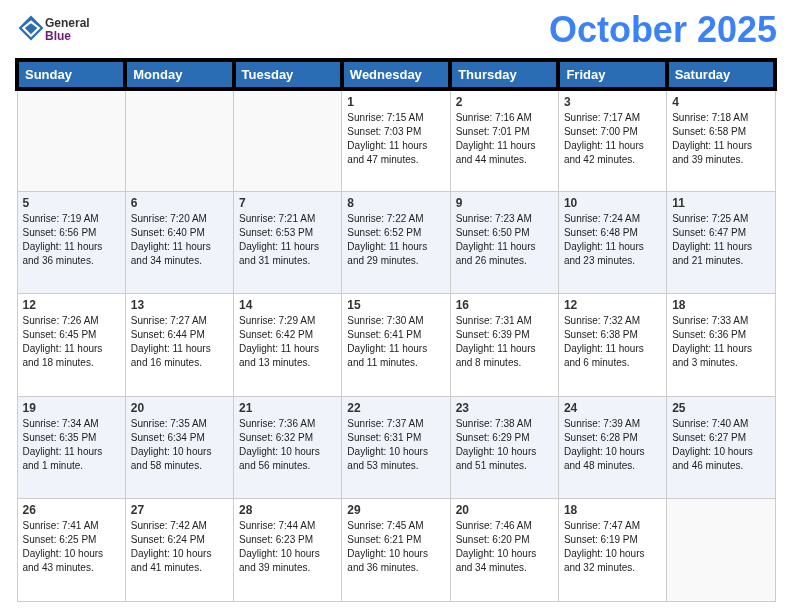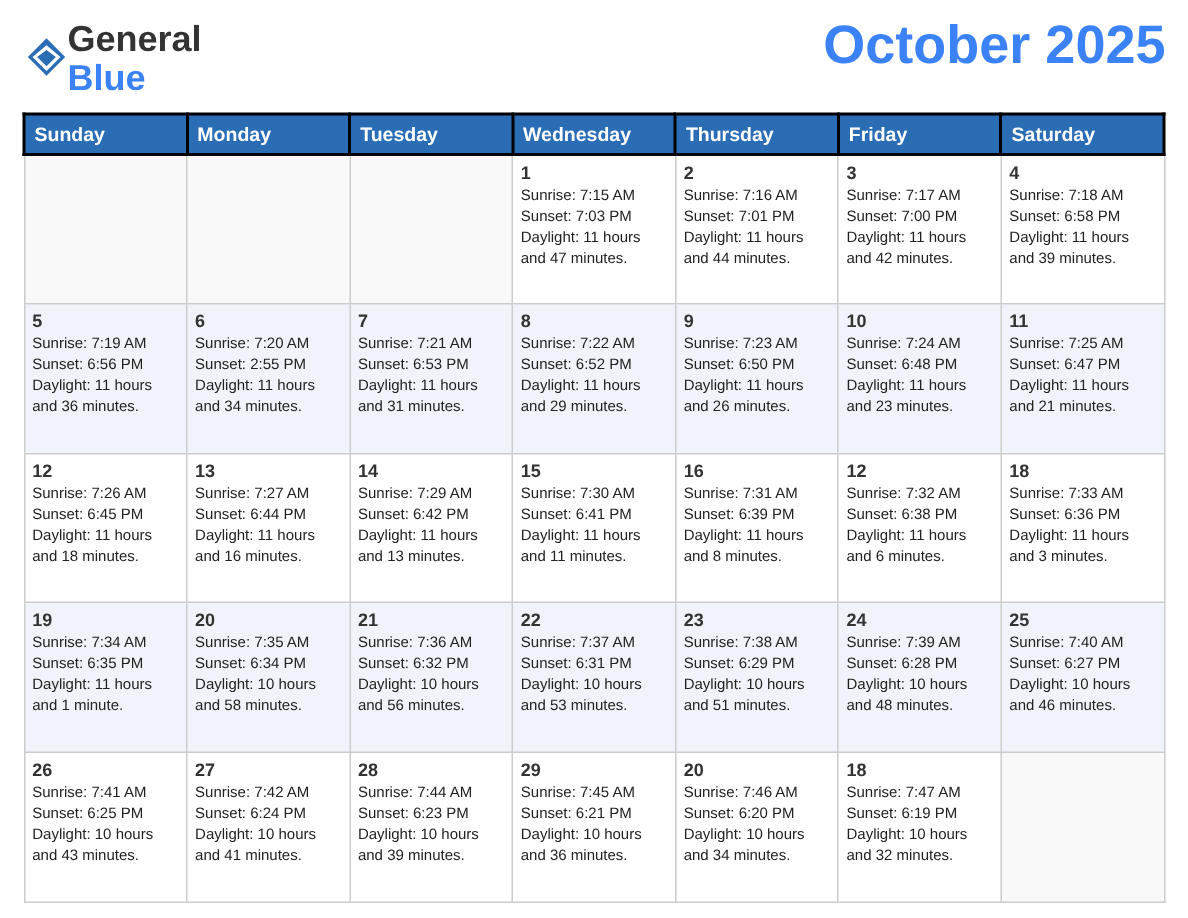--- a/index.html
+++ b/index.html
@@ -22,26 +22,26 @@
       justify-content: space-between;
       align-items: flex-start;
       margin-bottom: 8px;
     }
     .logo {
       display: flex;
       align-items: center;
       margin-top: 4px;
     }
     .logo-text {
-      font-size: 24px;
+      font-size: 12px;
       font-weight: bold;
       line-height: 1.1;
     }
     .logo-general { color: #333; }
-    .logo-blue { color: #3b82f6; }
+    .logo-blue { color: #701a75; }
     .logo-icon {
       width: 28px;
       height: 28px;
       margin-left: 2px;
     }
     .title-area {
       text-align: right;
     }
     .month-title {
       font-size: 36px;
@@ -60,21 +60,21 @@
       width: 100%;
       table-layout: fixed;
     }
     .calendar th {
       background: #2a6db5;
       color: #fff;
       text-align: left;
       padding: 5px 6px;
       font-size: 13px;
       font-weight: bold;
-      border: 2px solid #000000;
+      border: 4px solid #000000;
     }
     .calendar td {
       border: 1px solid #ccc;
       vertical-align: top;
       padding: 4px 5px;
       font-size: 10.5px;
       color: #333;
       height: 88px;
     }
     .calendar td.empty {
@@ -173,21 +173,21 @@
           <td>
             <span class="day-num">5</span>
             <div class="cell-content">Sunrise: 7:19 AM
 Sunset: 6:56 PM
 Daylight: 11 hours
 and 36 minutes.</div>
           </td>
           <td>
             <span class="day-num">6</span>
             <div class="cell-content">Sunrise: 7:20 AM
-Sunset: 2:55 PM
+Sunset: 6:40 PM
 Daylight: 11 hours
 and 34 minutes.</div>
           </td>
           <td>
             <span class="day-num">7</span>
             <div class="cell-content">Sunrise: 7:21 AM
 Sunset: 6:53 PM
 Daylight: 11 hours
 and 31 minutes.</div>
           </td>

